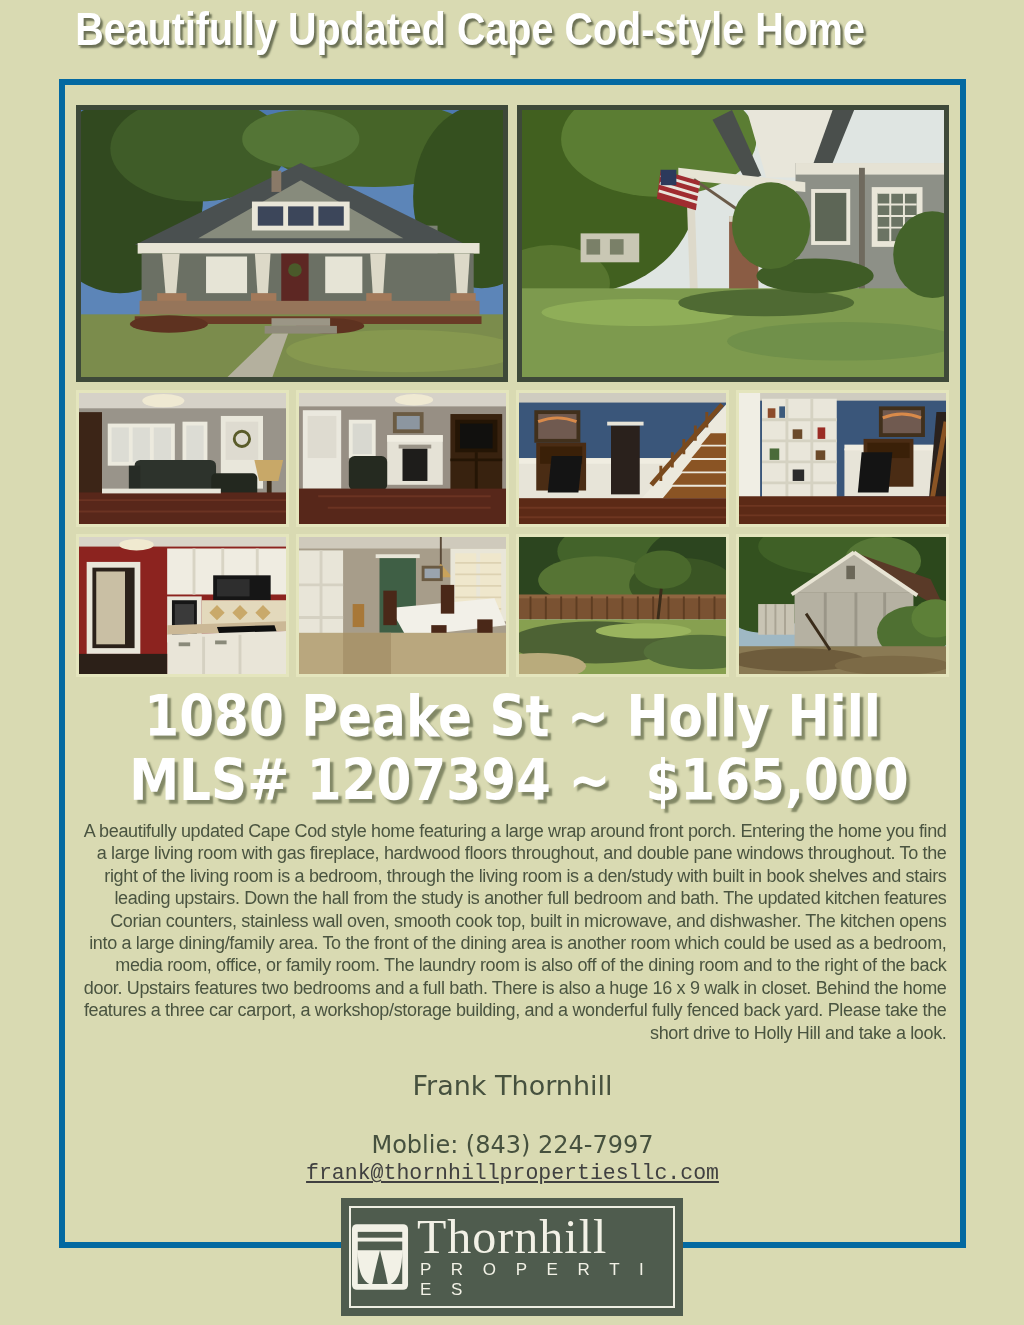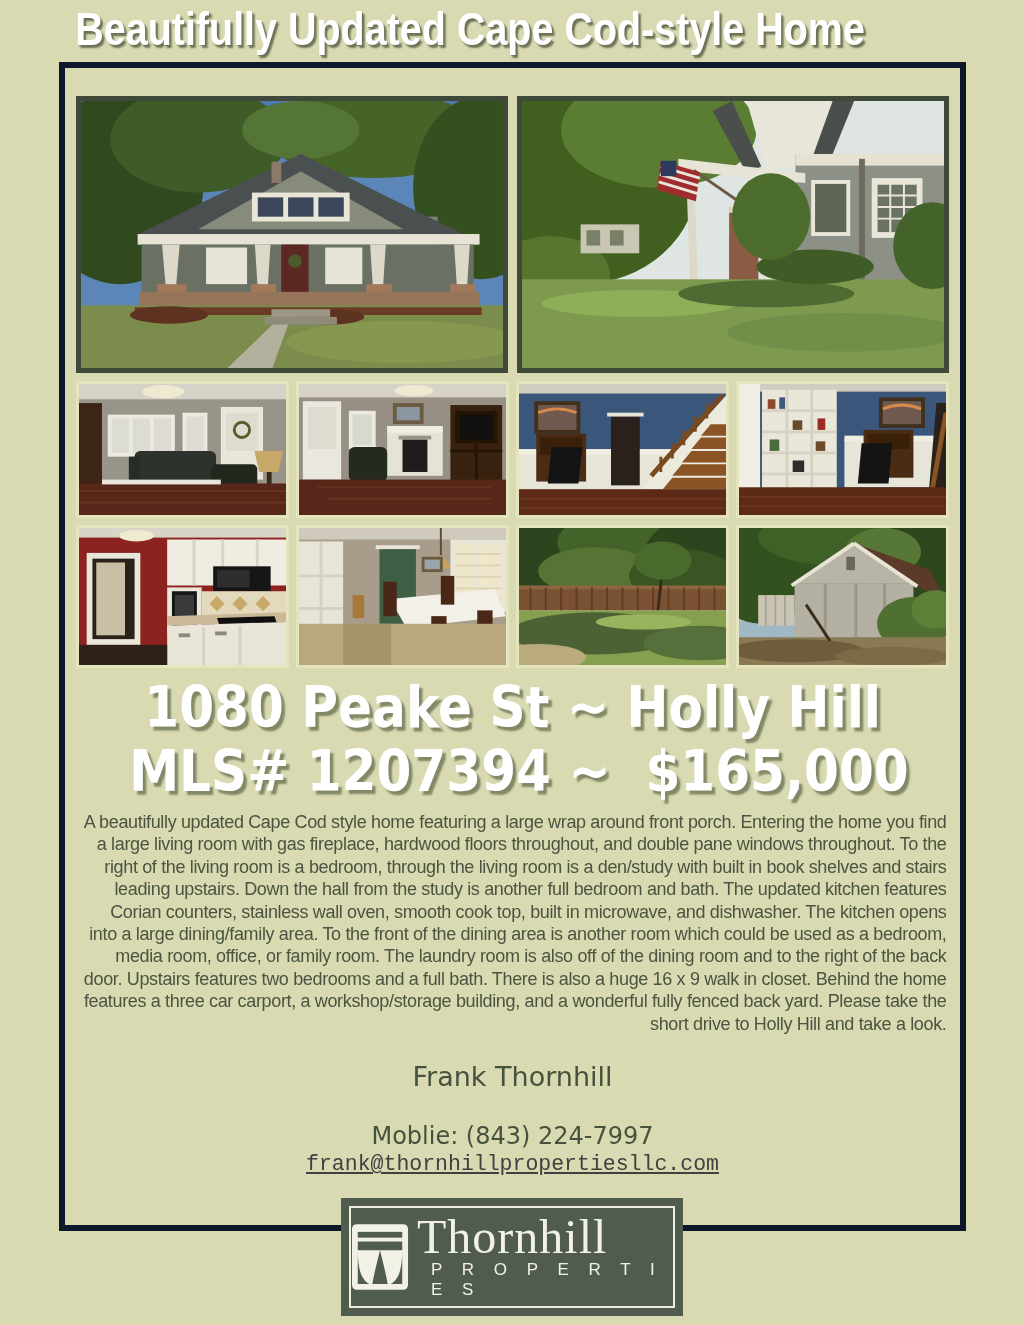--- a/index.html
+++ b/index.html
@@ -14,22 +14,22 @@
     text-align:center; line-height:58px;
   }
   .flyer-title span{
     display:inline-block; transform:scaleX(.84); transform-origin:50% 50%;
     font-size:47px; font-weight:bold; letter-spacing:0px; color:#ffffff;
     text-shadow:3px 3px 2px rgba(104,110,82,.95), 1px 1px 0 rgba(104,110,82,.6);
     white-space:nowrap;
   }
   
   .frame{
-    position:absolute; left:59px; top:62px; width:907px; height:1169px;
-    box-sizing:border-box; border:6px solid #0f172a; padding:28px 11px 0 11px;
+    position:absolute; left:59px; top:79px; width:907px; height:1169px;
+    box-sizing:border-box; border:6px solid #0369a1; padding:20px 11px 0 11px;
   }
   .row{display:flex;}
   .row-large{gap:9px; height:277px; margin-bottom:8px;}
   .row-small{gap:7px; height:137px; margin-bottom:7px;}
   .row-small.second{height:143px;}
   .ph{flex:1; box-sizing:border-box; overflow:hidden; background:#6b705f;}
   .ph-large{border:5px solid #3e4939;}
   .ph-small{border:3px solid #e4e5bd;}
   .ph svg{display:block; width:100%; height:100%;}
   
@@ -76,21 +76,21 @@
     display:flex; align-items:center; justify-content:center; gap:8px;
   }
   .logo-mark{width:58px; height:68px; flex:0 0 auto;}
   .logo-text{display:flex; flex-direction:column; align-items:flex-start;}
   .logo-brand{
     font-family:"Liberation Serif", serif; font-size:48px; line-height:46px;
     color:#f2f1e6; letter-spacing:1px;
   }
   .logo-sub{
     font-family:"Liberation Sans", sans-serif; font-size:17px; color:#f2f1e6;
-    letter-spacing:7.5px; margin-top:0px; margin-left:14px;
+    letter-spacing:7.5px; margin-top:0px; margin-left:3px;
   }
 </style>
 </head>
 <body>
 
 <div class="page">
 
   <div class="flyer-title">
     <span>Beautifully Updated Cape Cod-style Home</span>
   </div>

